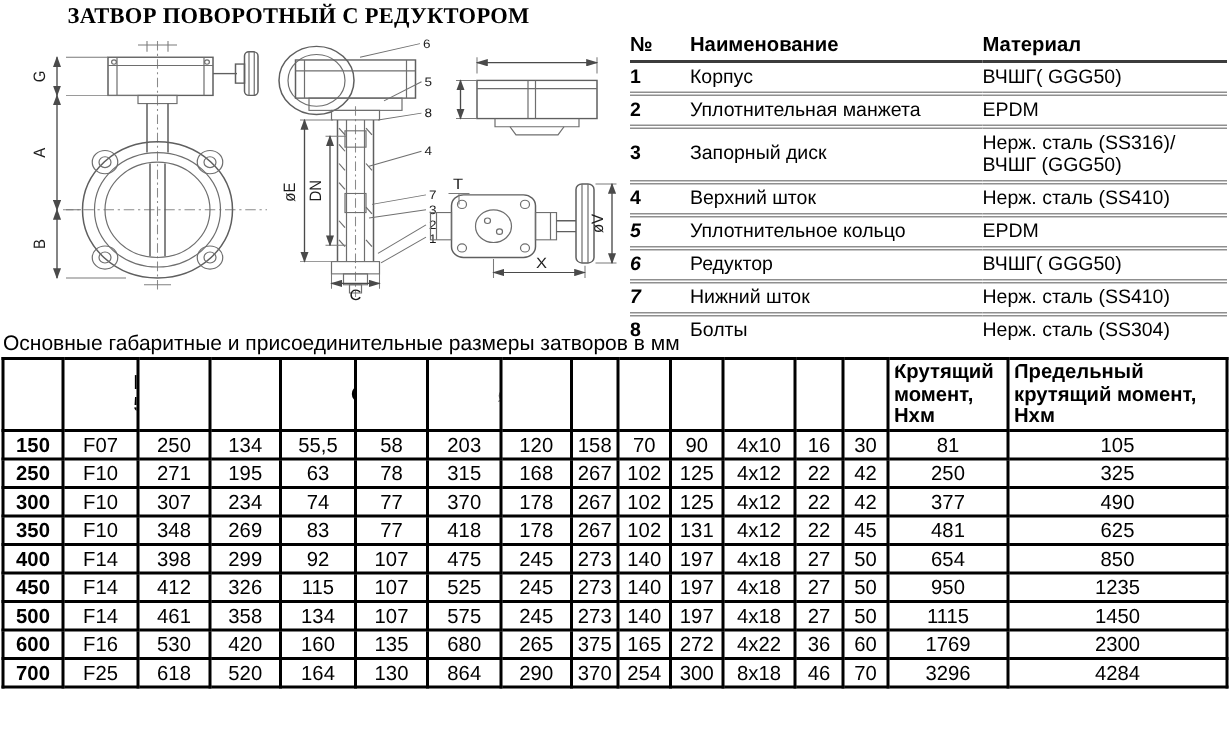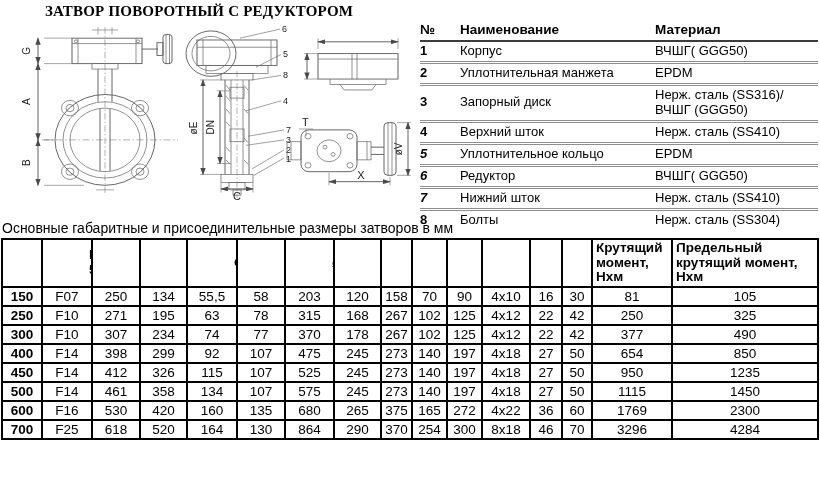--- a/index.html
+++ b/index.html
@@ -361,20 +361,38 @@
         <td>267</td>
         <td>102</td>
         <td>125</td>
         <td>4x12</td>
         <td>22</td>
         <td>42</td>
         <td>377</td>
         <td>490</td>
       </tr>
       <tr>
+        <td>350</td>
+        <td>F10</td>
+        <td>348</td>
+        <td>269</td>
+        <td>83</td>
+        <td>77</td>
+        <td>418</td>
+        <td>178</td>
+        <td>267</td>
+        <td>102</td>
+        <td>131</td>
+        <td>4x12</td>
+        <td>22</td>
+        <td>45</td>
+        <td>481</td>
+        <td>625</td>
+      </tr>
+      <tr>
         <td>400</td>
         <td>F14</td>
         <td>398</td>
         <td>299</td>
         <td>92</td>
         <td>107</td>
         <td>475</td>
         <td>245</td>
         <td>273</td>
         <td>140</td>

